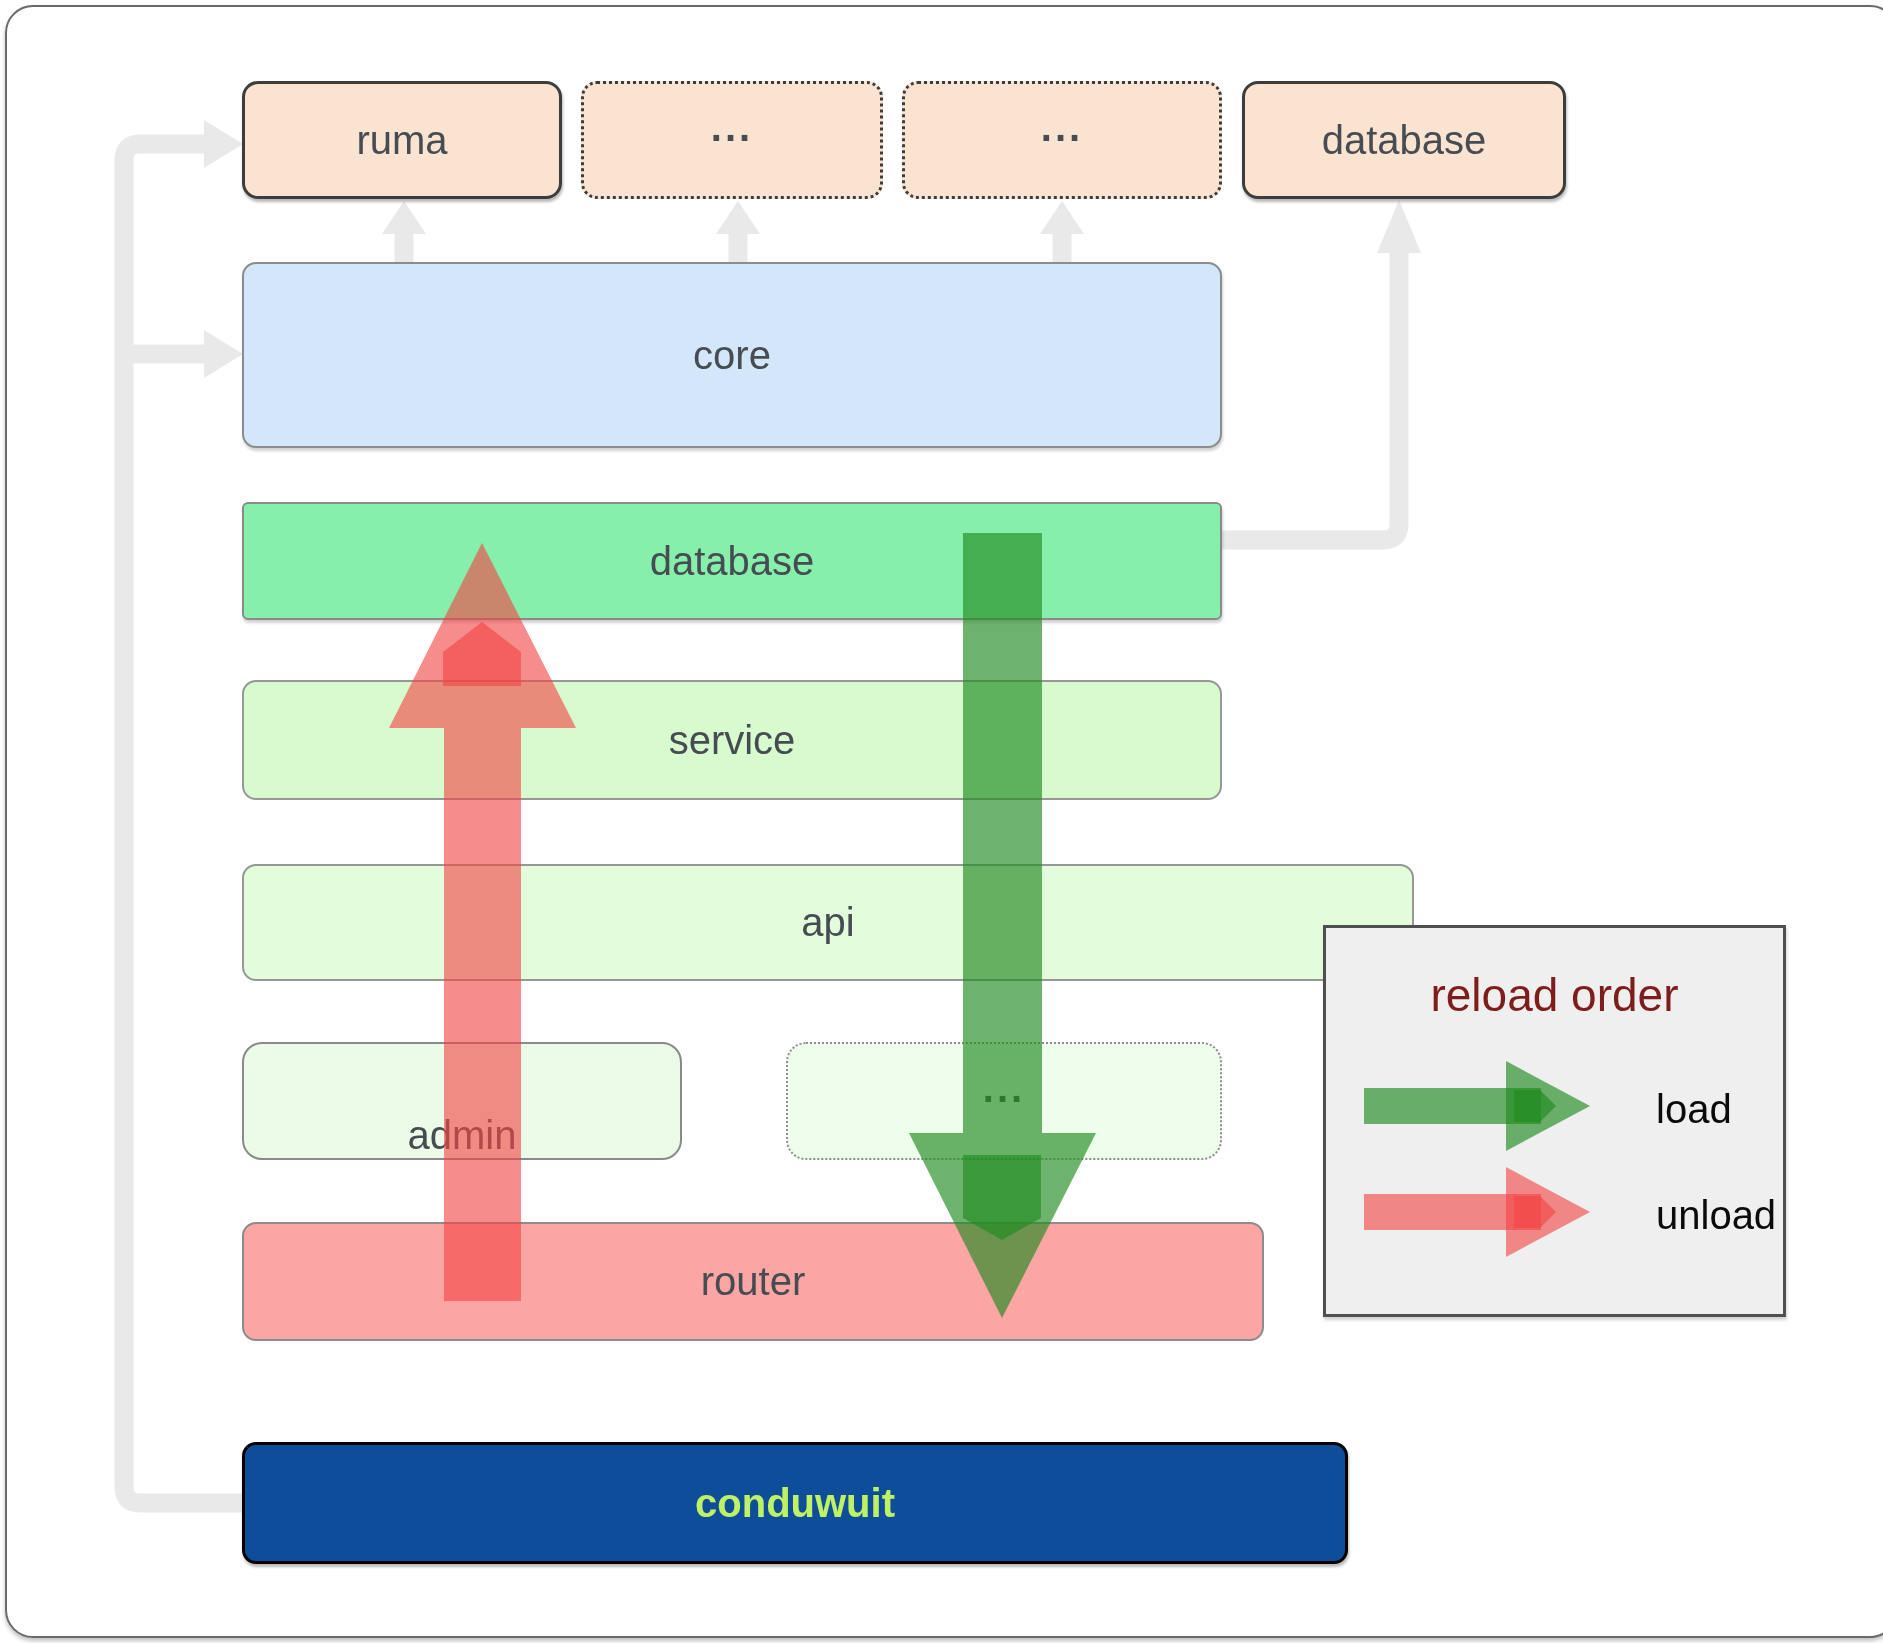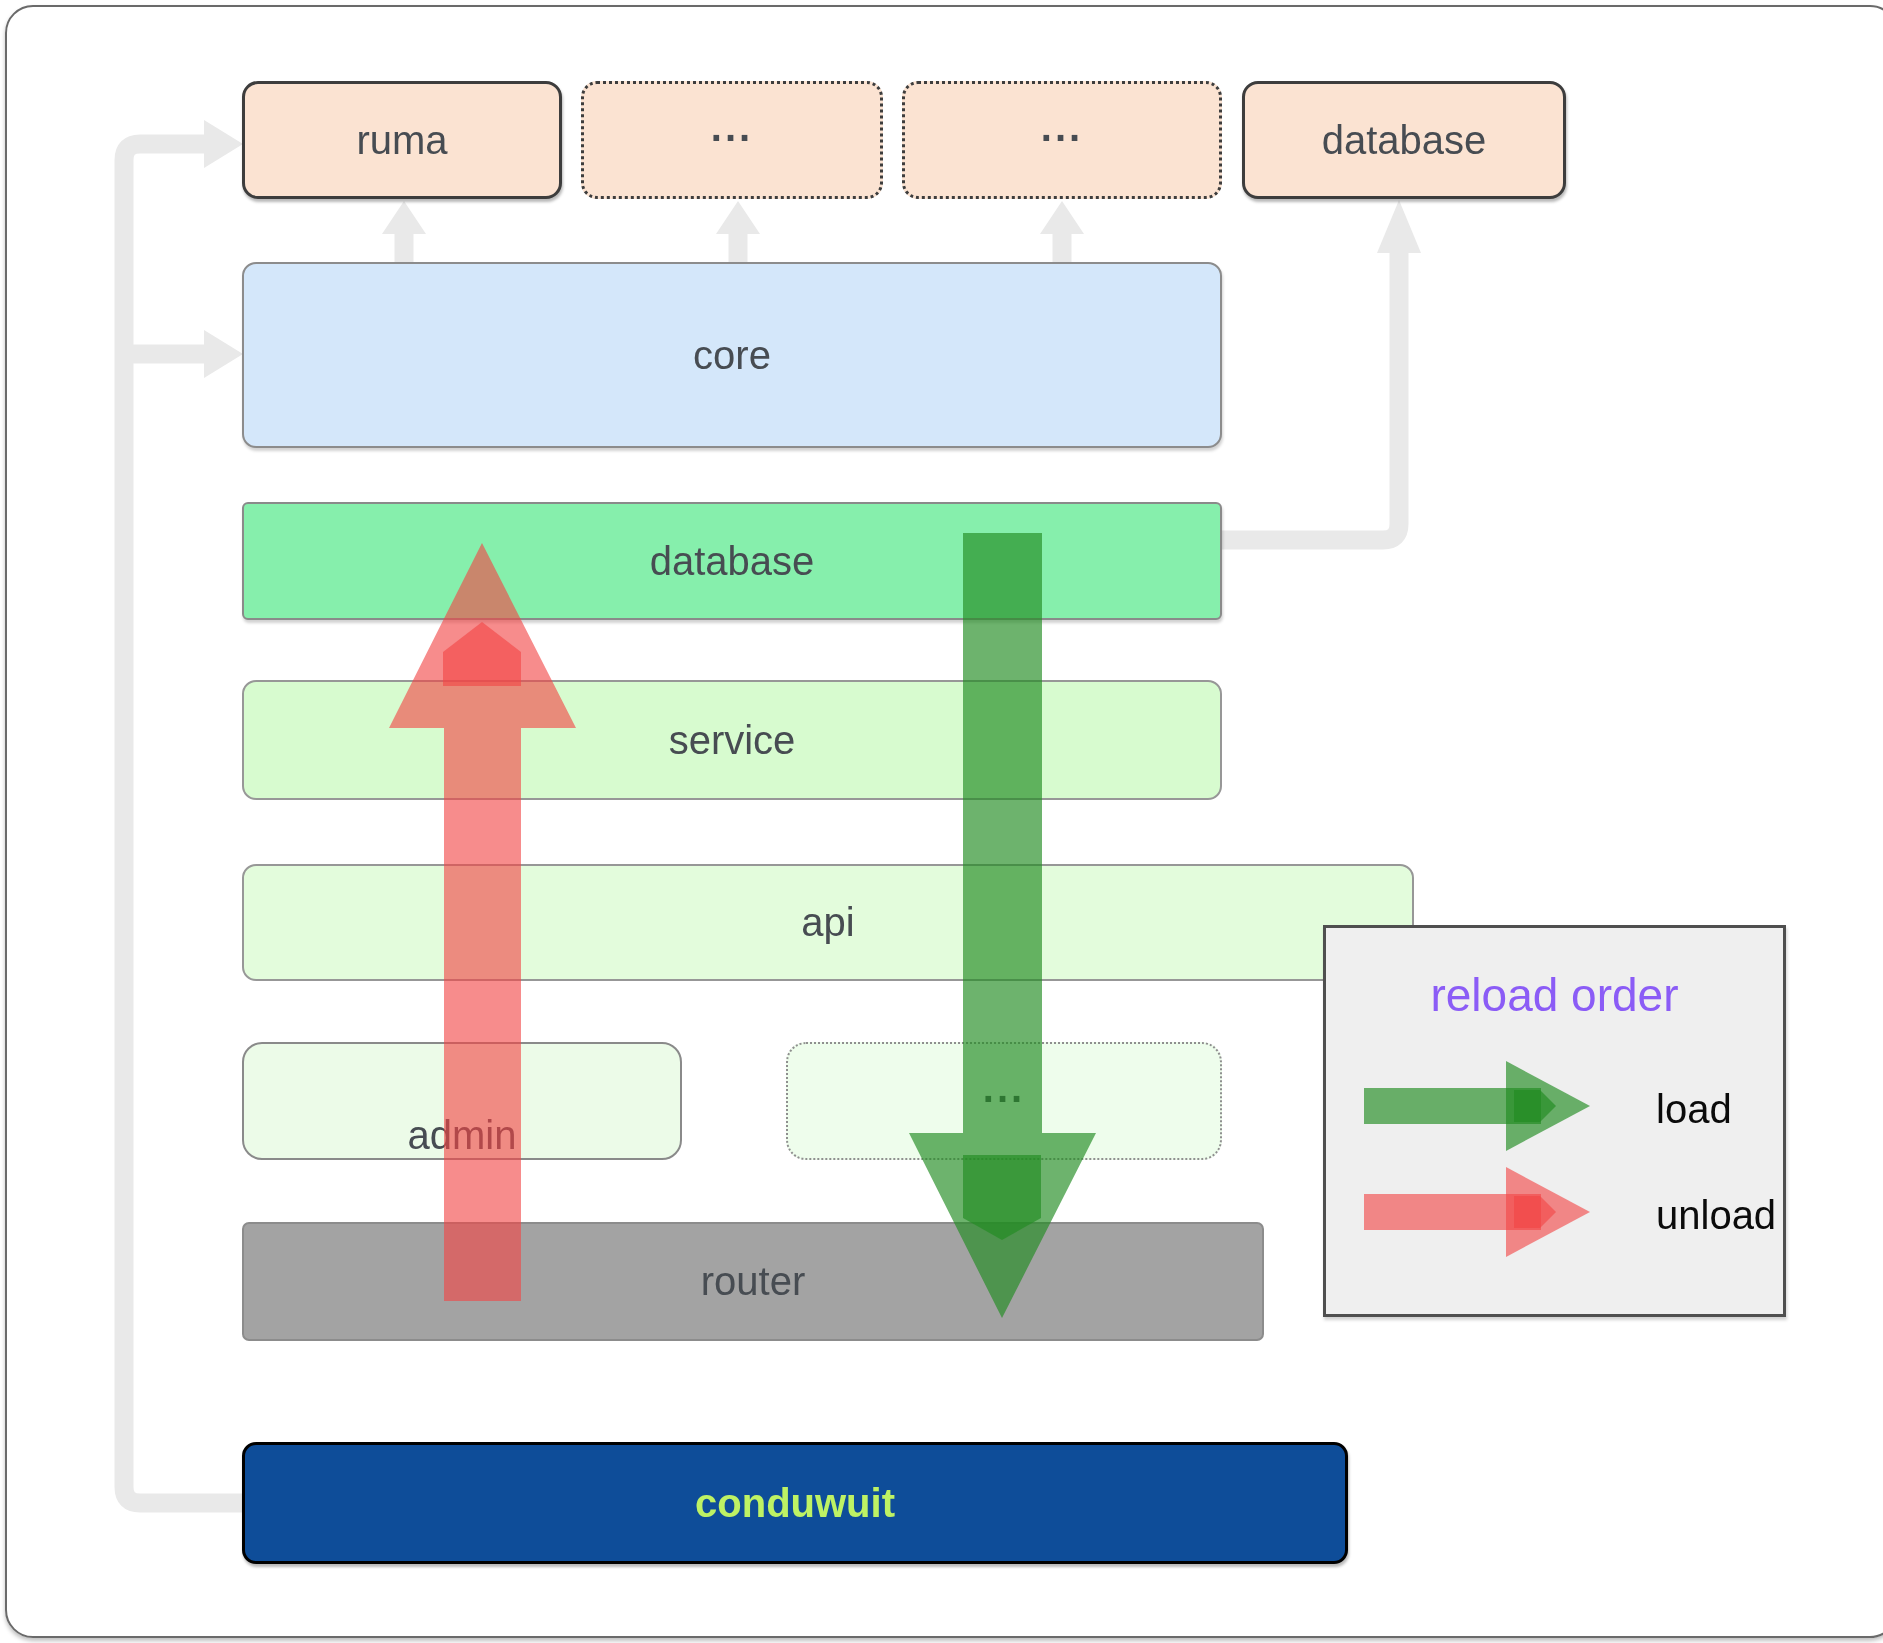--- a/index.html
+++ b/index.html
@@ -24,31 +24,31 @@
   #node-ruma    {left:242px;top:81px;width:320px;height:118px;}
   #node-dots1   {left:581px;top:81px;width:302px;height:118px;}
   #node-dots2   {left:902px;top:81px;width:320px;height:118px;}
   #node-rocksdb {left:1242px;top:81px;width:324px;height:118px;}
   #node-core    {left:242px;top:262px;width:980px;height:186px;background:#d4e7fa;border:2px solid #8c8c8c;border-radius:14px;}
   #node-database{left:242px;top:502px;width:980px;height:118px;background:#86efac;border:2px solid #8a8a8a;border-radius:6px;}
   #node-service {left:242px;top:680px;width:980px;height:120px;background:#d7fbcf;border:2px solid #979797;border-radius:14px;}
   #node-api     {left:242px;top:864px;width:1172px;height:117px;background:#e3fcdc;border:2px solid #979797;border-radius:14px;}
   #node-admin   {left:242px;top:1042px;width:440px;height:118px;background:#ecfbe8;border:2px solid #8a8a8a;border-radius:20px;align-items:flex-end;}
   #node-dots3   {left:786px;top:1042px;width:436px;height:118px;background:#eefdec;border:2px dotted #8f8f8f;border-radius:20px;}
-  #node-router  {left:242px;top:1222px;width:1022px;height:119px;background:#a3a3a3;border:2px solid #8c8c8c;border-radius:7px;}
+  #node-router  {left:242px;top:1222px;width:1022px;height:119px;background:#fca5a5;border:2px solid #8c8c8c;border-radius:14px;}
   #node-conduwuit{left:242px;top:1442px;width:1106px;height:122px;background:#0e4d99;border:3px solid #000;border-radius:14px;
                   color:#bef264;font-weight:600;}
   #legend{
     position:absolute;left:1323px;top:925px;width:463px;height:392px;
     background:#efefef;border:3px solid #4f4f4f;box-sizing:border-box;
     box-shadow:1px 3px 3px rgba(0,0,0,0.18);
   }
   #legend-title{
     position:absolute;left:0;right:0;top:40px;text-align:center;
-    font-size:46px;color:#8b5cf6;
+    font-size:46px;color:#7f1d1d;
   }
   .legend-label{
     position:absolute;left:330px;font-size:40px;color:#0b0b0b;
     transform:translateY(-50%);
   }
   #legend-label-load{top:181px;}
   #legend-label-unload{top:287px;}
   svg.layer{position:absolute;left:0;top:0;pointer-events:none;}
   #connector-layer{z-index:0;}
   .node,#legend{z-index:1;}

